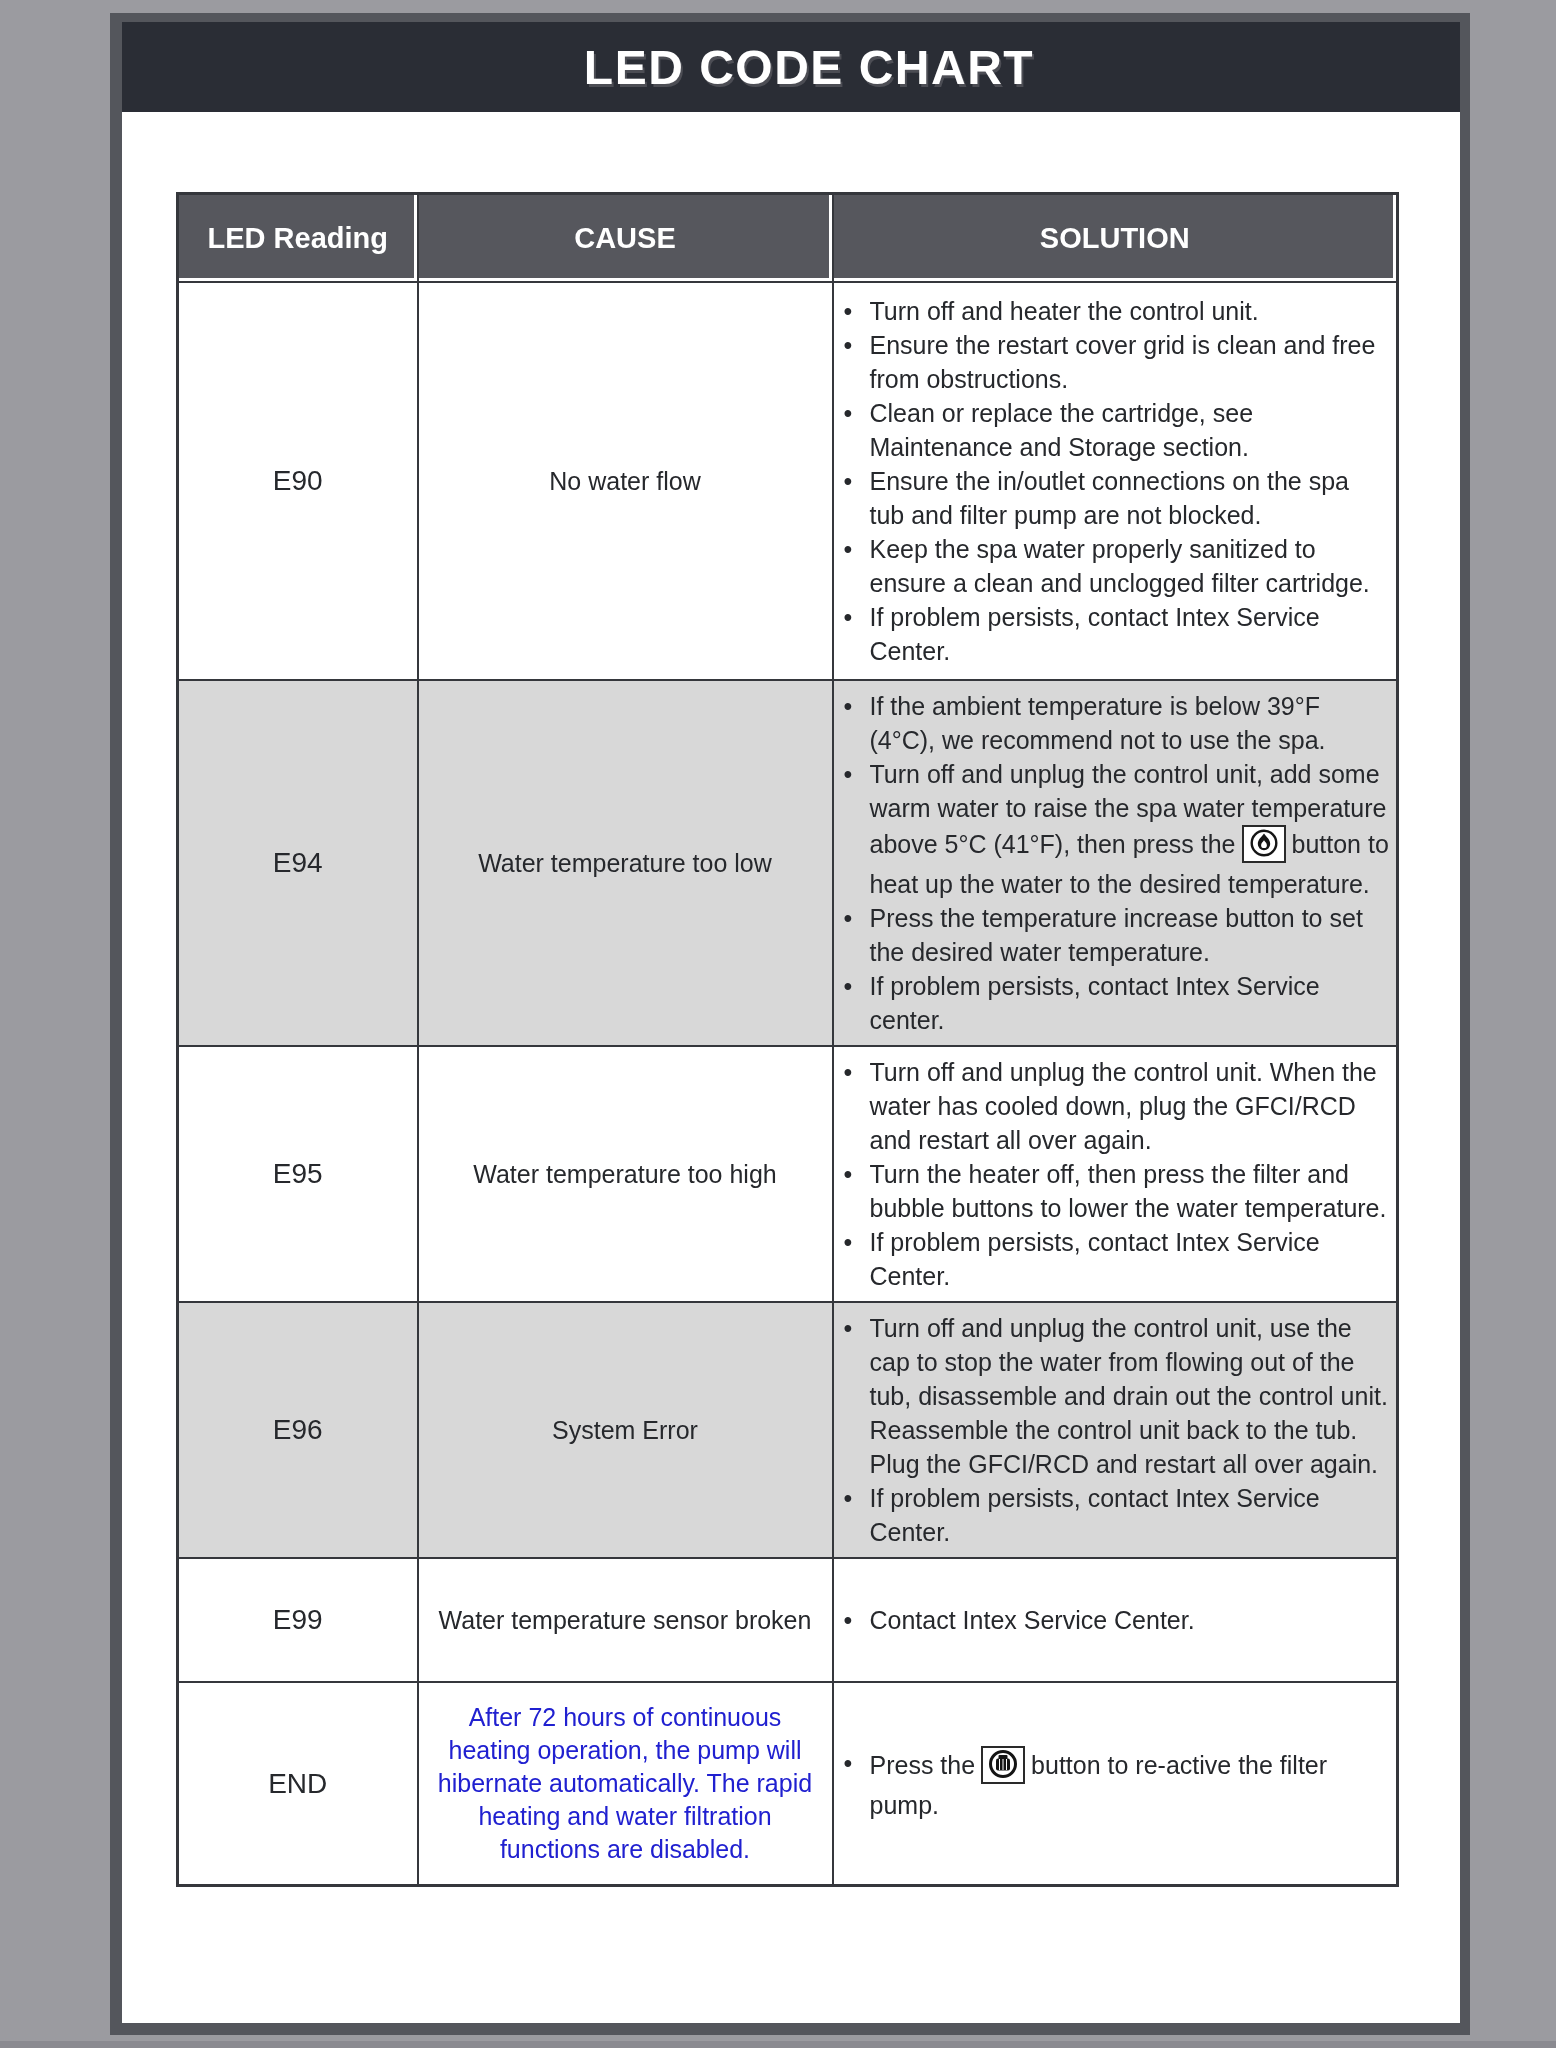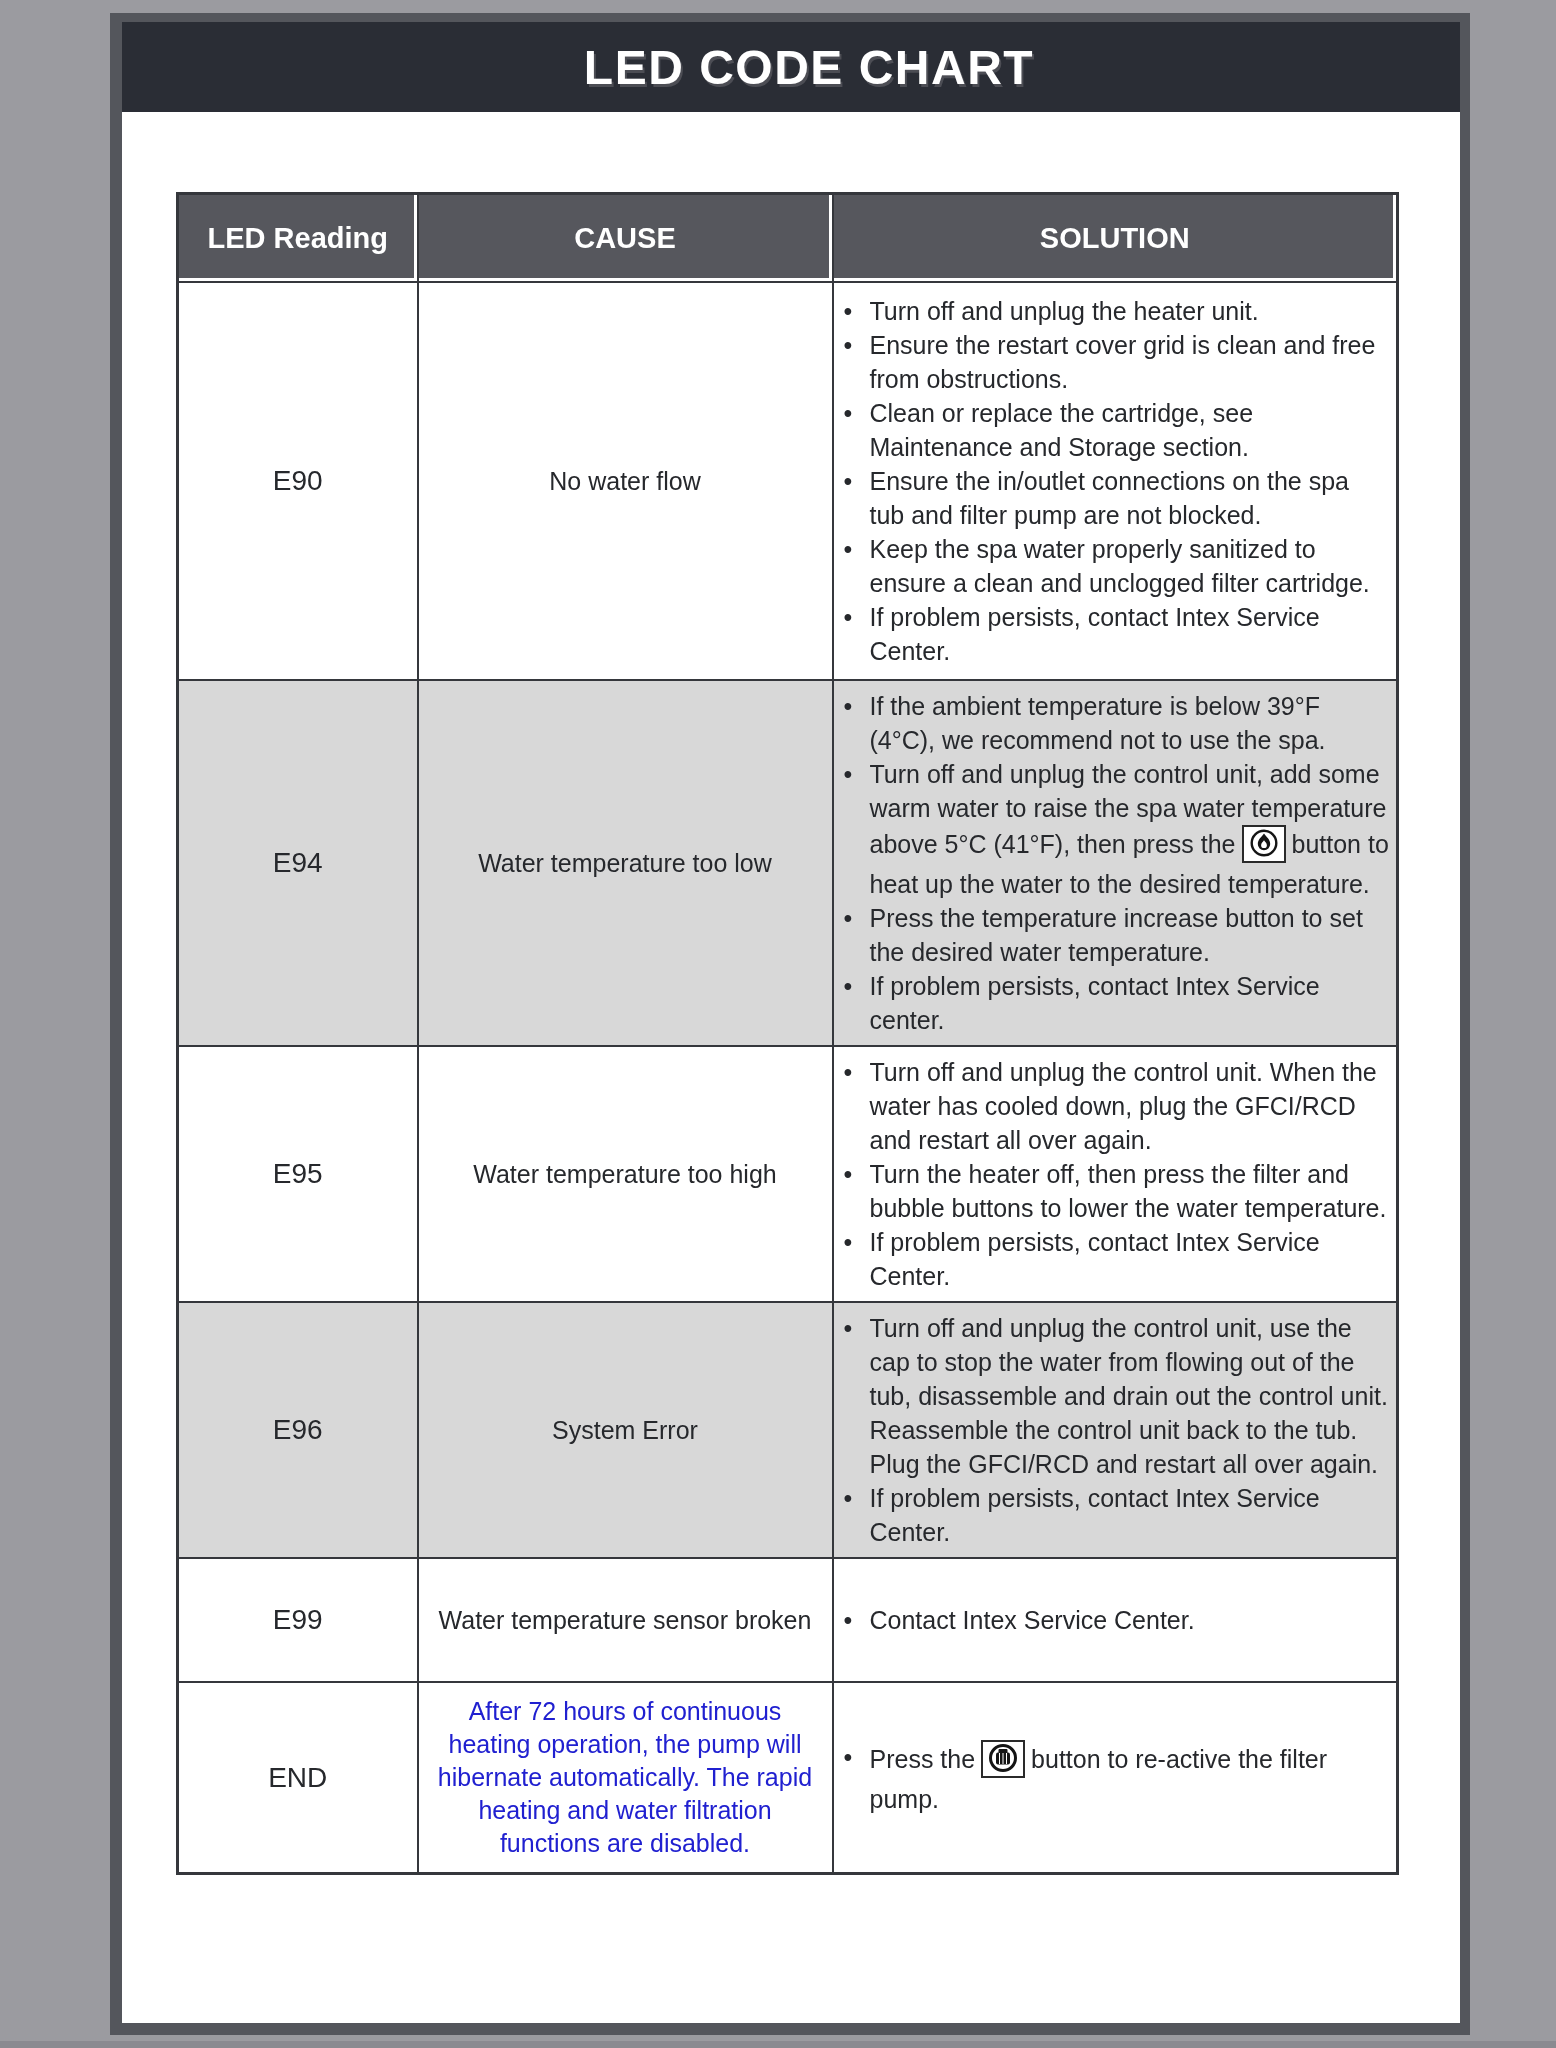--- a/index.html
+++ b/index.html
@@ -23,21 +23,21 @@
   tbody tr:nth-child(1){height:398px;}
   tbody tr:nth-child(2){height:330px;}
   tbody tr:nth-child(3){height:246px;}
   tbody tr:nth-child(4){height:240px;}
   tbody tr:nth-child(5){height:124px;}
   tbody tr:nth-child(6){height:172px;}
   tbody tr.shaded td{background:var(--row-shade,#d8d8d8);}
 
   td.code{width:240px;text-align:center;vertical-align:middle;font-weight:normal;font-size:28px;color:var(--body-text,#26282c);}
   td.cause{width:415px;text-align:center;vertical-align:middle;font-size:25px;color:var(--body-text,#26282c);
-          padding:12px 12px;line-height:33px;}
+          padding:18px 12px;line-height:33px;}
   td.solution{width:565px;vertical-align:middle;padding:8px 6px 8px 8px;}
   ul.sol{list-style:none;margin:0;padding:0;}
   ul.sol li{display:flex;align-items:flex-start;font-size:25px;line-height:34px;color:var(--body-text,#26282c);}
   ul.sol .bullet{flex:none;width:26px;text-align:left;padding-left:2px;}
   ul.sol .txt{flex:1;}
 
   .inline-btn{display:inline-block;vertical-align:middle;border:2px solid #2a2a2a;background:#fff;
           width:40px;height:34px;line-height:0;margin:0 6px 4px 6px;text-align:center;}
   .inline-btn svg{display:block;margin:1px auto 0 auto;}
 </style>
@@ -65,21 +65,21 @@
             </tr>
           </thead>
           <tbody>
               <tr>
                 <td class="code">E90</td>
                 <td class="cause">No water flow</td>
                 <td class="solution">
                   <ul class="sol">
                     <li>
                       <span class="bullet">•</span>
-                      <span class="txt">Turn off and unplug the heater unit.</span>
+                      <span class="txt">Turn off and heater the control unit.</span>
                     </li>
                     <li>
                       <span class="bullet">•</span>
                       <span class="txt">Ensure the restart cover grid is clean and free from obstructions.</span>
                     </li>
                     <li>
                       <span class="bullet">•</span>
                       <span class="txt">Clean or replace the cartridge, see Maintenance and Storage section.</span>
                     </li>
                     <li>

